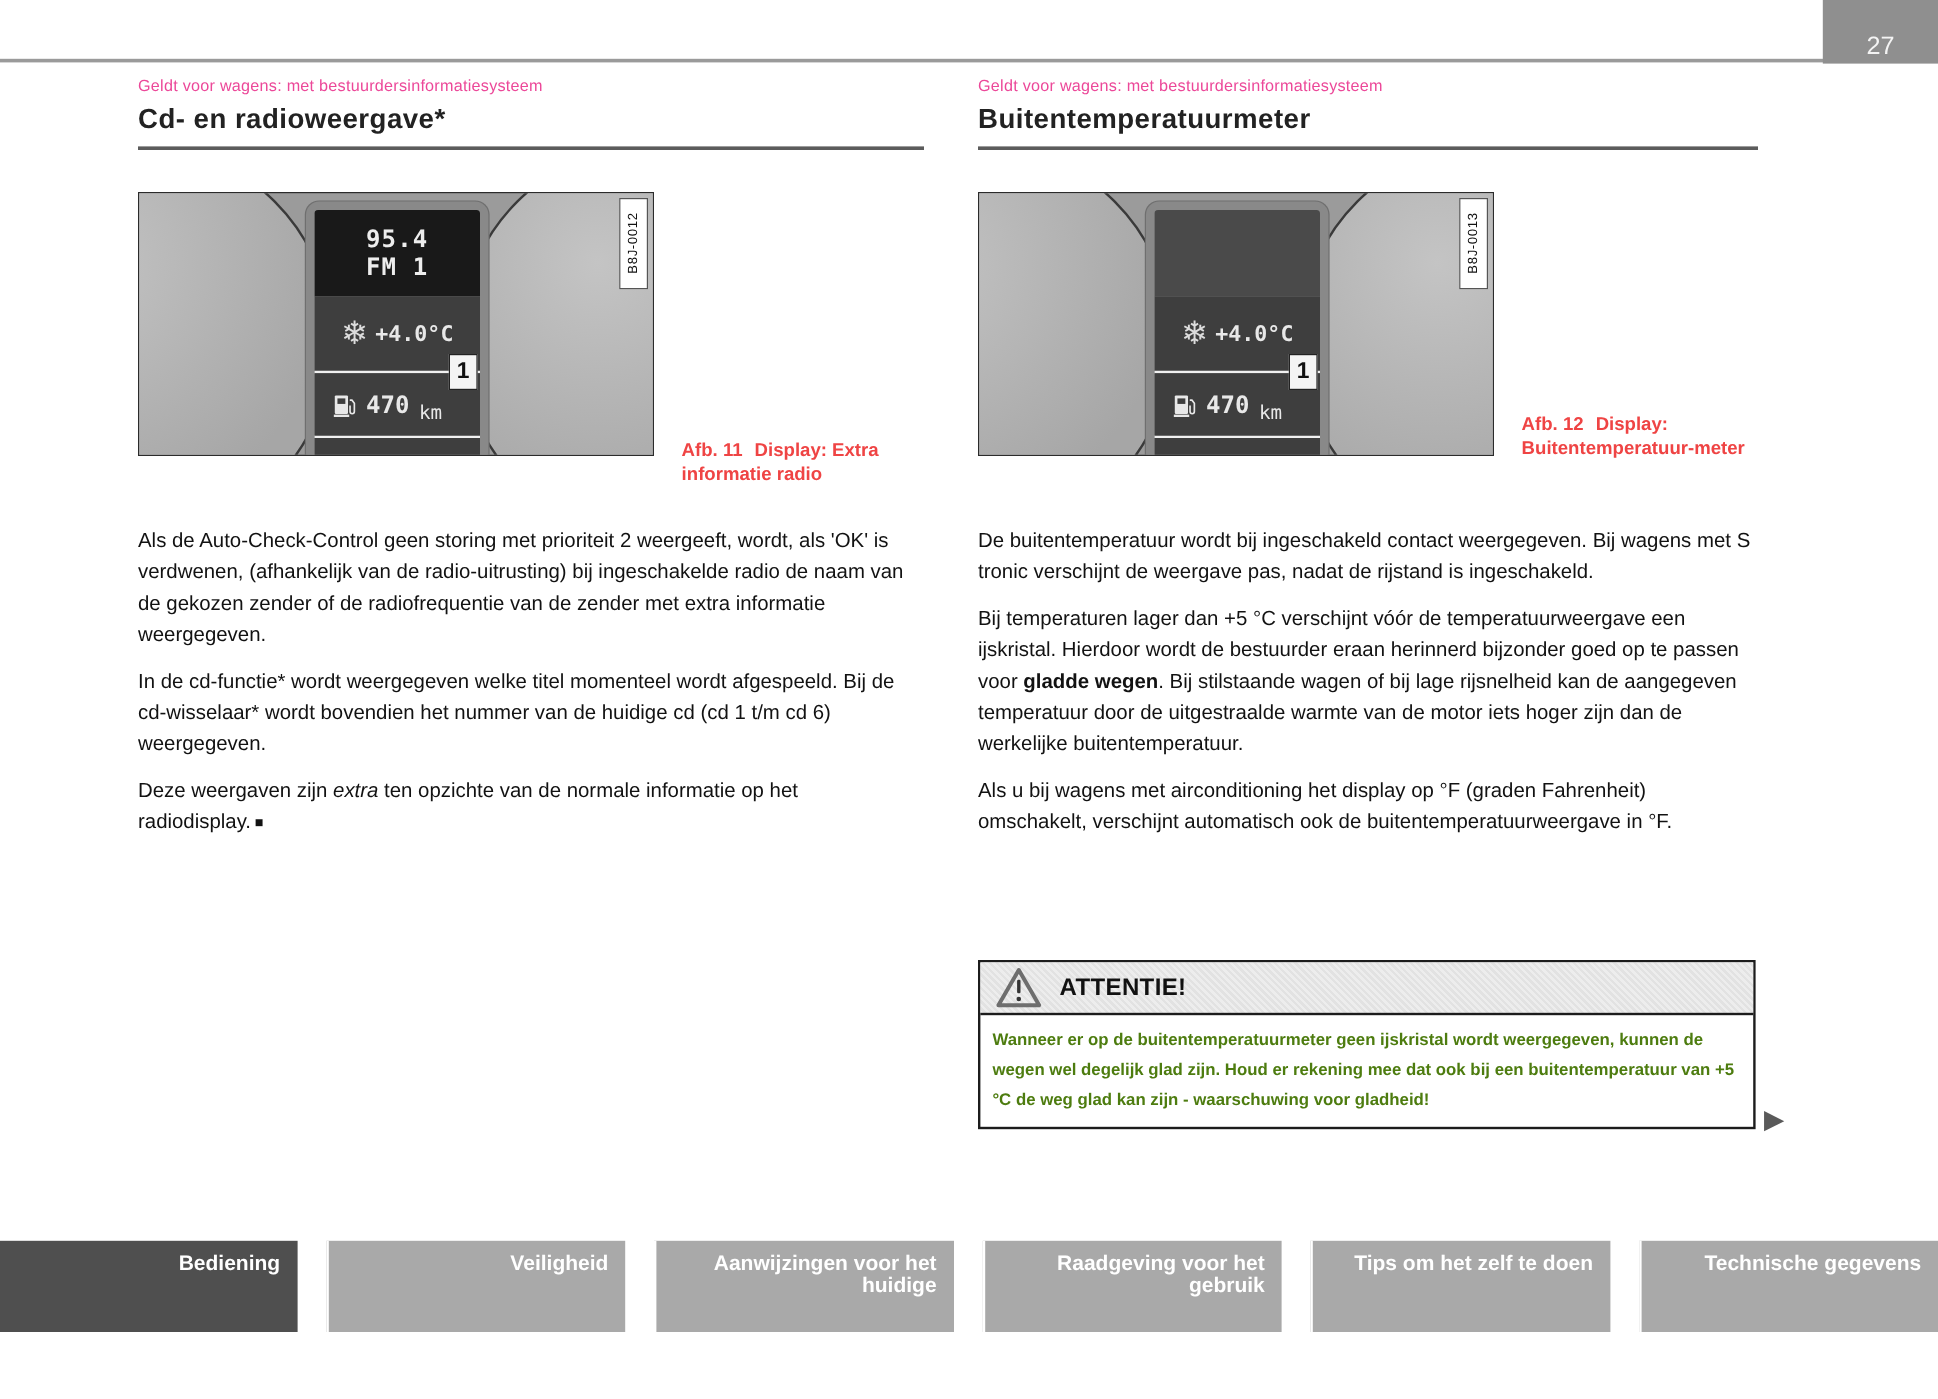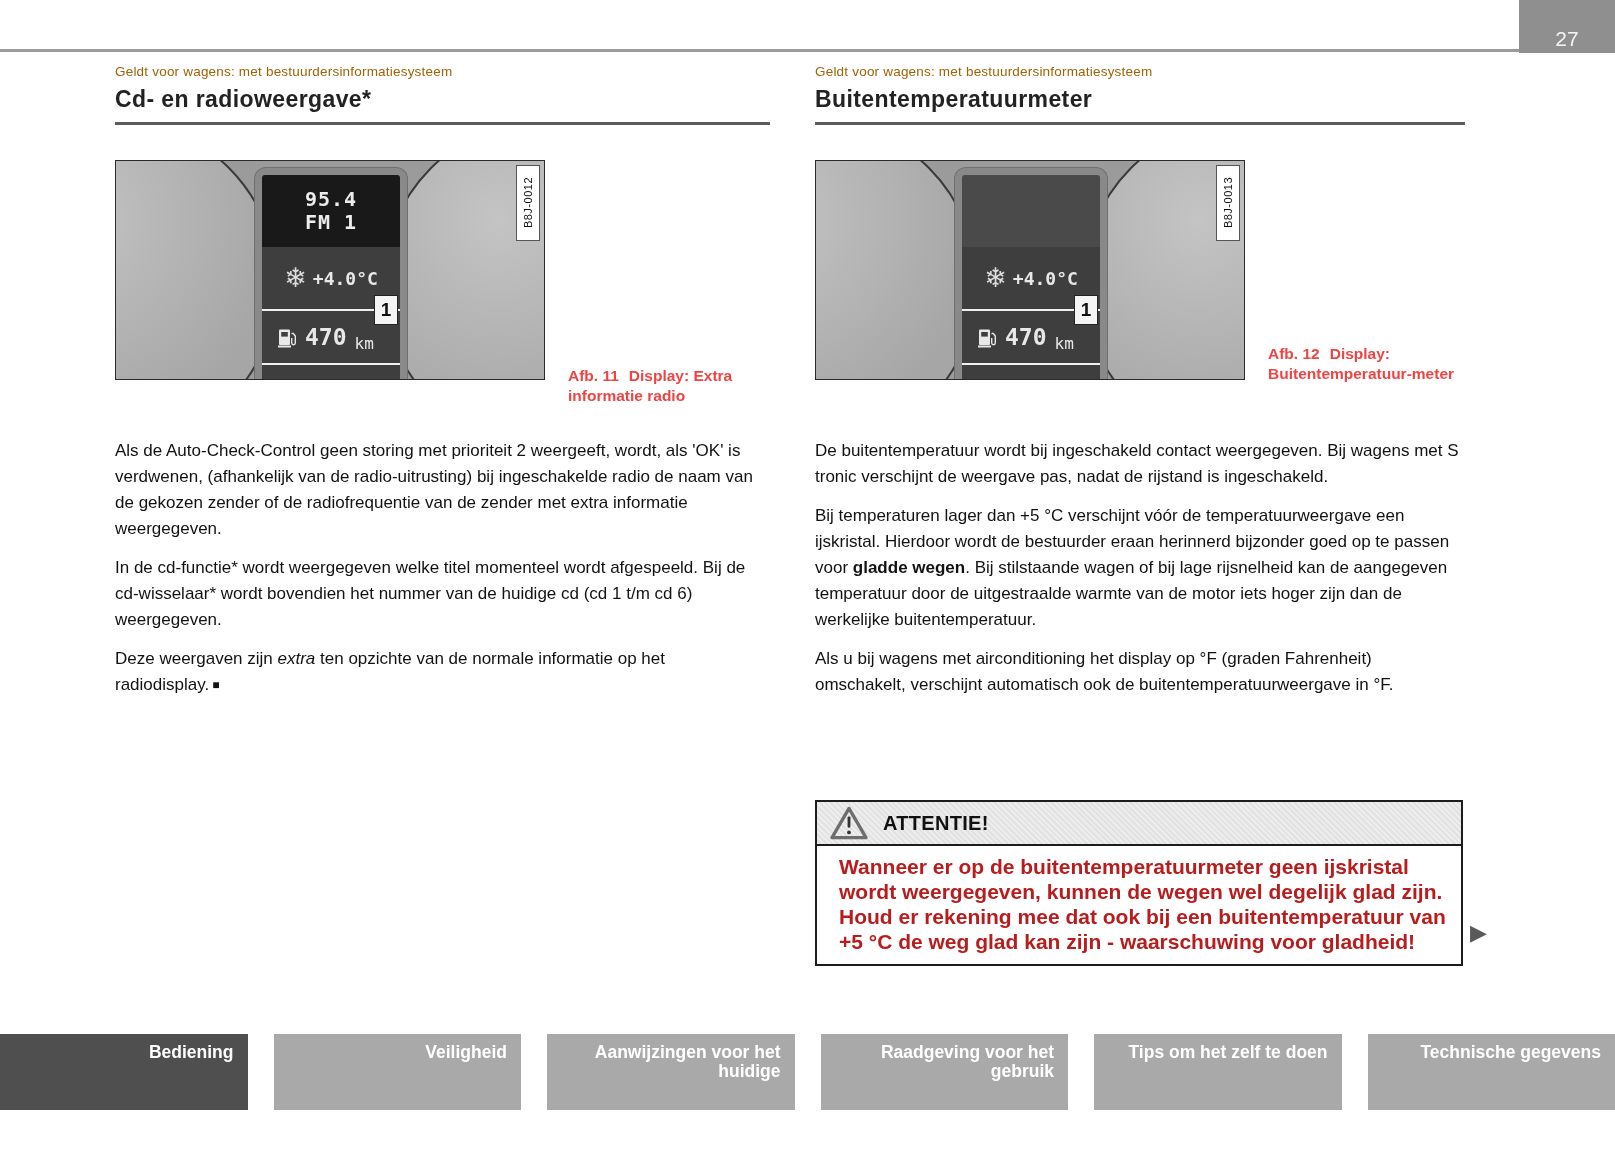--- a/index.html
+++ b/index.html
@@ -22,21 +22,21 @@
   .page-num-box {
     position: absolute; right: 0; top: 0; width: 96px; height: 53px;
     background: #8f8f8f; color: #f4f4f4;
     font-size: 21px; text-align: center; line-height: 78px;
   }
 
   
   .col-header { position: absolute; top: 64px; }
   .col-header.left  { left: 115px; width: 655px; }
   .col-header.right { left: 815px; width: 650px; }
-  .eyebrow { font-size: 13.5px; color: #a16207; letter-spacing: 0.2px; }
+  .eyebrow { font-size: 13.5px; color: #ec4899; letter-spacing: 0.2px; }
   .col-title { margin-top: 7px; font-size: 23px; font-weight: bold; color: #222; letter-spacing: 0.4px; }
   .title-rule { margin-top: 9px; height: 2.5px; background: #5c5c5c; }
 
   
   .figure {
     position: absolute; top: 160px; width: 430px; height: 220px;
     background: #9b9b9b; border: 1px solid #2b2b2b; overflow: hidden;
   }
   .figure.left  { left: 115px; }
   .figure.right { left: 815px; }
@@ -65,21 +65,21 @@
     height: 62px; background: #3e3e3e; color: #e8e8e8;
     display: flex; align-items: center; justify-content: center; gap: 6px;
   }
   .snowflake { font-size: 27px; color: #dcdcdc; line-height: 1; }
   .temp-val { font-family: "DejaVu Sans Mono", monospace; font-weight: bold; font-size: 18px; }
   .divider { height: 2px; background: #f0f0f0; }
   .sec-range {
     position: relative; height: 52px; background: #3e3e3e; color: #e8e8e8;
     display: flex; align-items: center; padding-left: 16px; gap: 8px;
   }
-  .range-val { font-family: "DejaVu Sans Mono", monospace; font-weight: bold; font-size: 23px; }
+  .range-val { font-family: "DejaVu Sans Mono", monospace; font-weight: bold; font-size: 20px; }
   .range-unit { font-family: "DejaVu Sans Mono", monospace; font-size: 16px; align-self: flex-end; margin-bottom: 10px; }
   .sec-bottom { height: 32px; background: #3e3e3e; }
   .cd-box {
     position: absolute; right: 2px; top: -16px; width: 24px; height: 30px;
     background: #f4f4f4; color: #111; border: 1px solid #222;
     font-weight: bold; font-size: 19px; text-align: center; line-height: 28px; z-index: 3;
   }
   .fig-label {
     position: absolute; right: 4px; top: 4px; width: 24px; height: 76px;
     background: #ffffff; border: 1px solid #555; z-index: 4;
@@ -107,21 +107,21 @@
   .warning-box {
     position: absolute; left: 815px; top: 800px; width: 648px;
     border: 2px solid #1c1c1c; background: #ffffff;
   }
   .warning-head {
     height: 44px; display: flex; align-items: center; gap: 15px; padding-left: 13px;
     background: repeating-linear-gradient(45deg, #ededed 0 2px, #e2e2e2 2px 4px);
     border-bottom: 2px solid #1c1c1c;
   }
   .warning-title { font-size: 20px; font-weight: bold; color: #111; letter-spacing: 0.3px; }
-  .warning-body { padding: 8px 12px 10px 22px; font-size: 21px; font-weight: bold; line-height: 25px; color: #b91c1c; }
+  .warning-body { padding: 8px 12px 10px 10px; font-size: 14px; font-weight: bold; line-height: 25px; color: #4d7c0f; }
   .cont-arrow { position: absolute; left: 1470px; top: 922px; font-size: 22px; color: #5a5a5a; line-height: 1; }
 
   
   .bottom-nav {
     position: absolute; left: 0; top: 1034px; width: 1615px; height: 76px;
     display: flex;
     gap: 24px;
   }
   .nav-tab {
     flex: 1 1 0; background: #a9a9a9; color: #ffffff;

